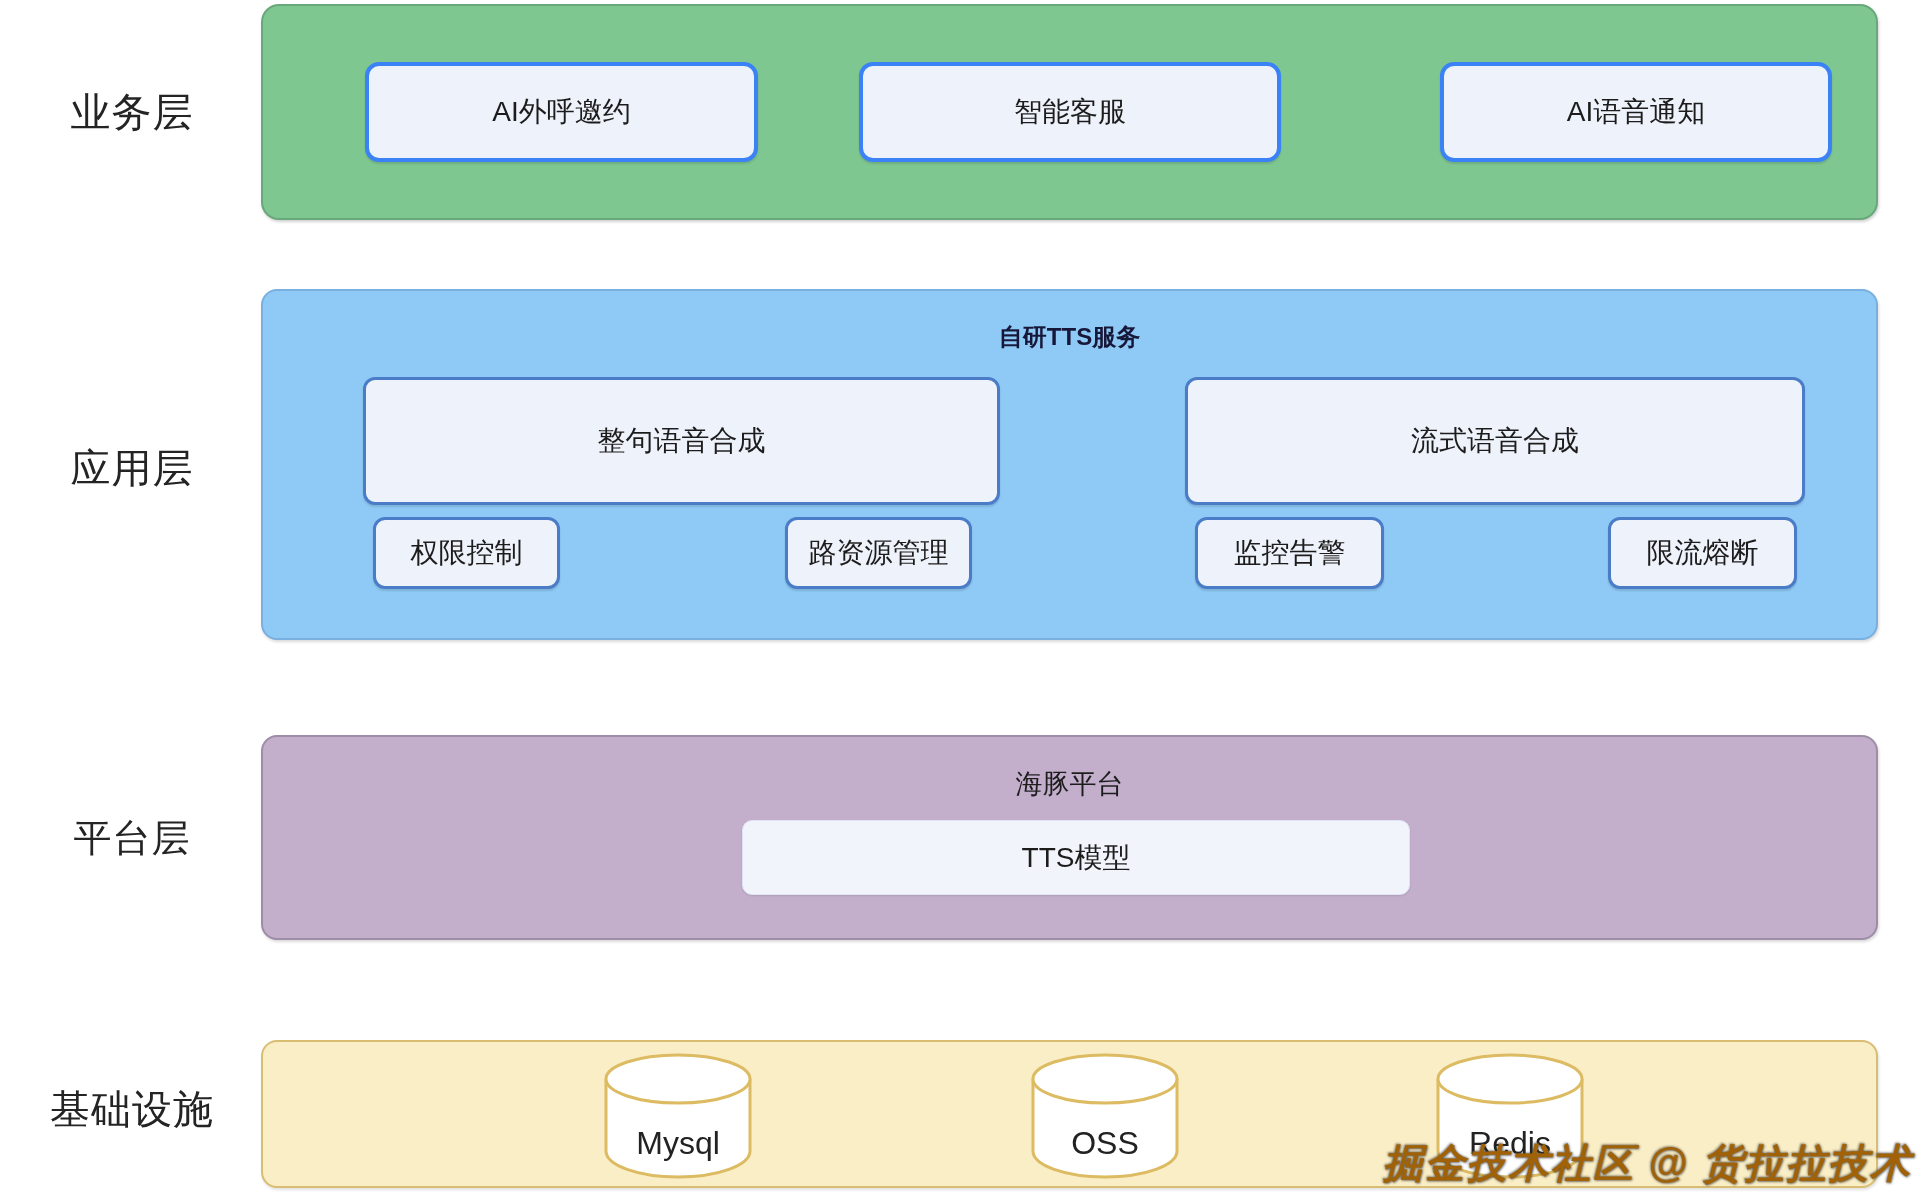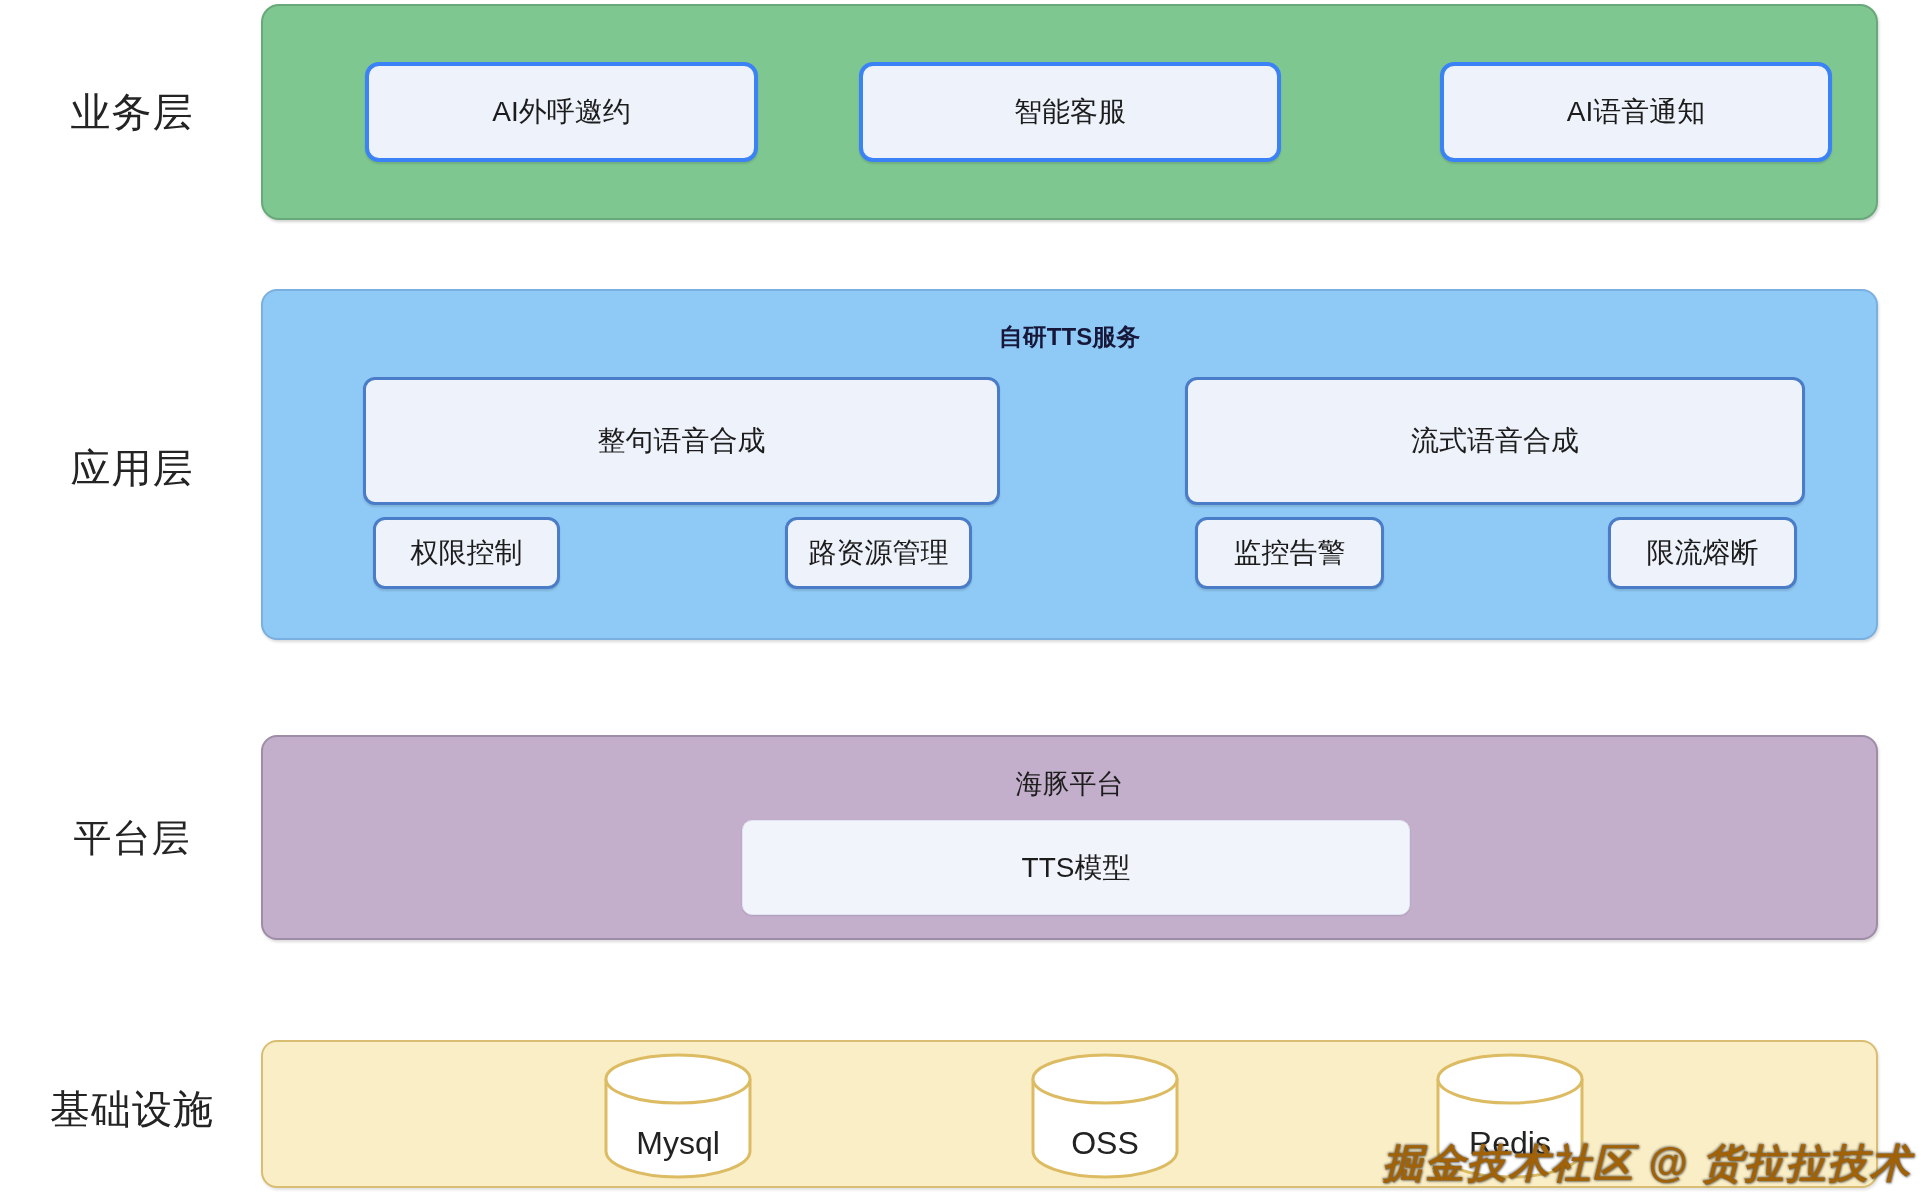--- a/index.html
+++ b/index.html
@@ -49,21 +49,21 @@
     box-shadow:0 2px 2px rgba(0,0,0,0.12);}
   .big-blue{top:377px;height:128px;}
   .bb1{left:363px;width:637px;}
   .bb2{left:1185px;width:620px;}
   .small-blue{top:517px;height:72px;}
   .sb1{left:373px;width:187px;}
   .sb2{left:785px;width:187px;}
   .sb3{left:1195px;width:189px;}
   .sb4{left:1608px;width:189px;}
 
-  .wbox-platform{top:820px;left:742px;width:668px;height:95px;
+  .wbox-platform{top:820px;left:742px;width:668px;height:75px;
     background:#f2f4fc;border:1px solid #dfe3f3;border-radius:10px;
     box-shadow:0 1px 2px rgba(0,0,0,0.10);}
 
   
   .cylinder{position:absolute;top:1053px;width:150px;height:128px;}
   .cyl-mysql{left:603px;}
   .cyl-oss{left:1030px;}
   .cyl-redis{left:1435px;}
   .cylinder svg{position:absolute;left:0;top:0;}
   .cyl-label{position:absolute;left:0;right:0;top:70px;height:40px;

